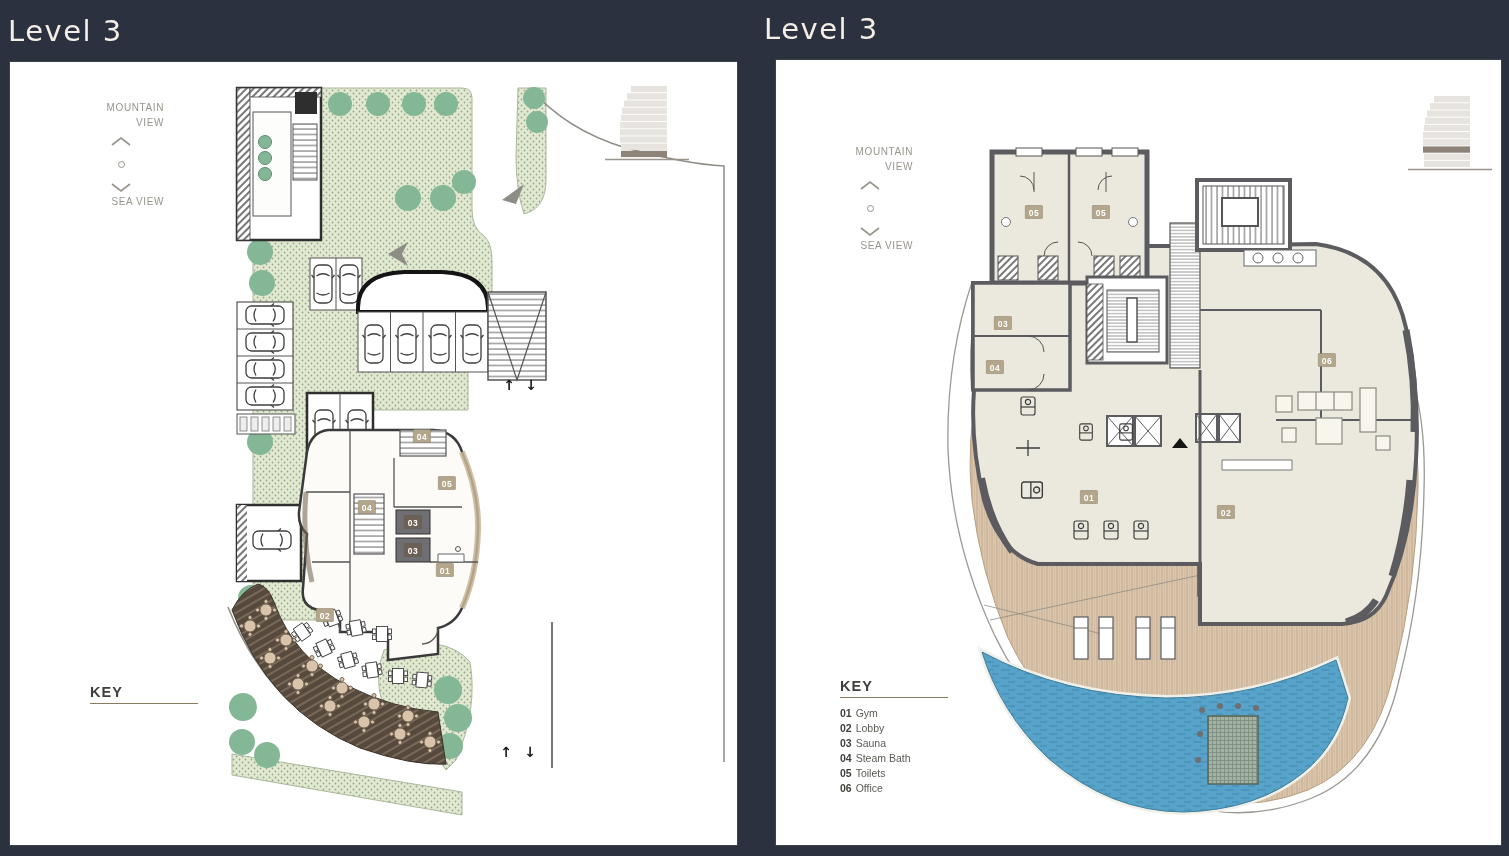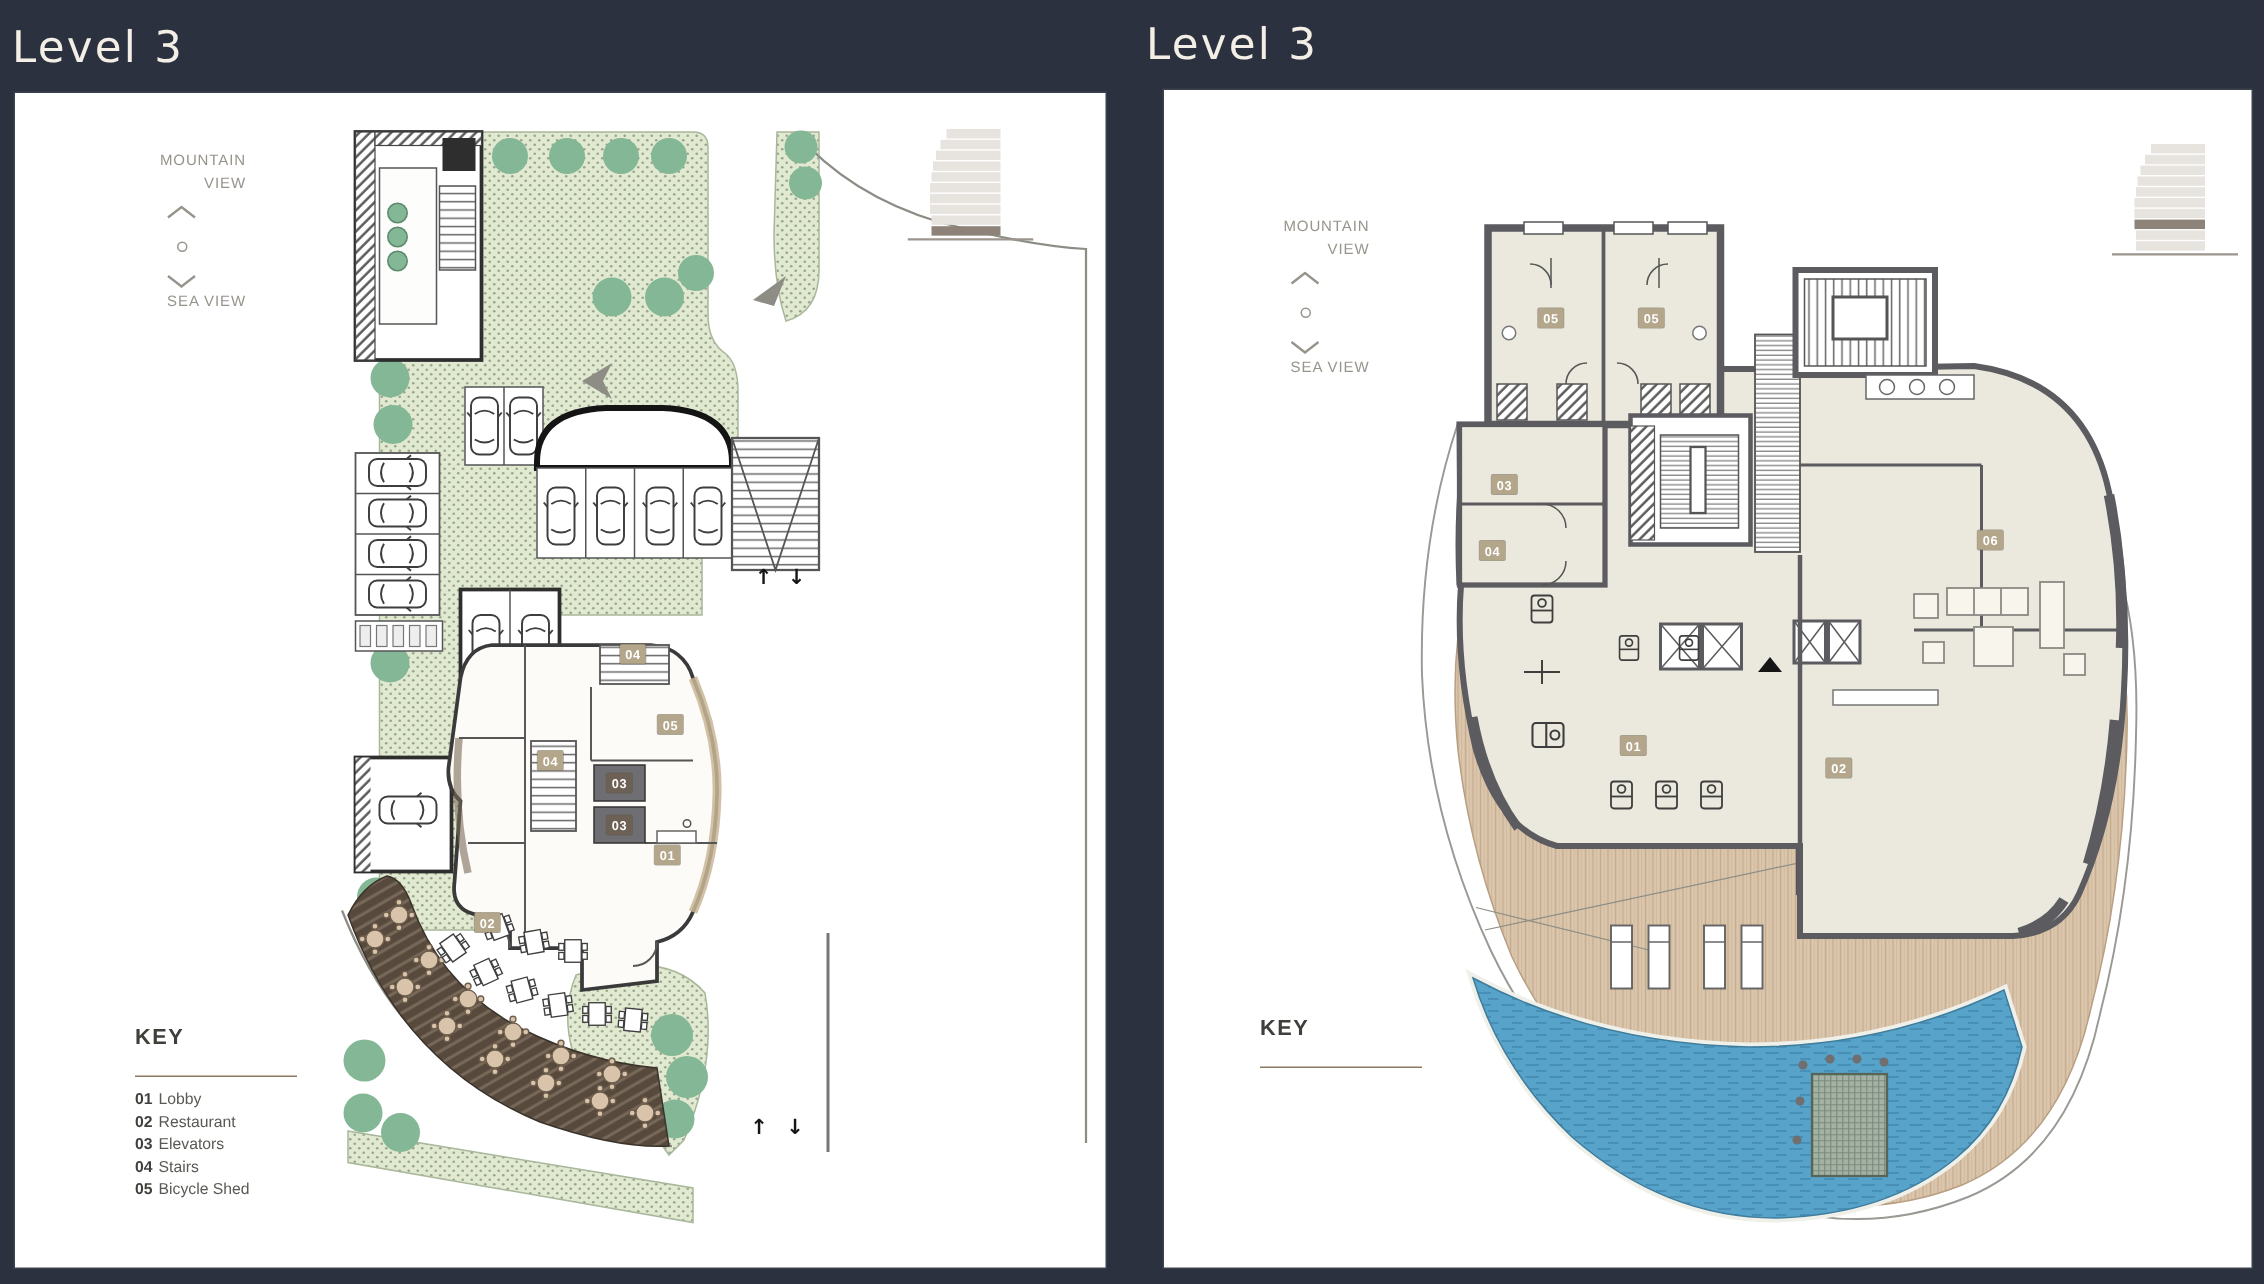--- a/index.html
+++ b/index.html
@@ -20,21 +20,21 @@
   .compass{position:absolute;width:86px;text-align:right;color:var(--compass-ink);font-size:10px;letter-spacing:.6px;line-height:15px}
   #panel-1 .compass{left:68px;top:38px}
   #panel-2 .compass{left:51px;top:84px}
   .compass svg{display:block;margin:7px auto 0}
   .c-dot{width:7px;height:7px;border:1.5px solid var(--compass-ink);border-radius:50%;margin:15px auto}
   .compass .sea{margin-top:2px}
   
   .key{position:absolute;color:var(--key-ink)}
   #panel-1 .key{left:80px;top:622px}
   #panel-2 .key{left:64px;top:618px}
-  .key-head{font-size:14.5px;font-weight:bold;letter-spacing:1px;color:#3f3f3b;border-bottom:1.5px solid #8a7a5f;padding-bottom:17px;width:108px}
+  .key-head{font-size:14.5px;font-weight:bold;letter-spacing:1px;color:#3f3f3b;border-bottom:1.5px solid #8a7a5f;padding-bottom:3px;width:108px}
   .key-items{margin-top:8px}
   .key-item{font-size:10.5px;line-height:15px;color:#5a5a55}
   .key-item b{color:#3f3f3b;margin-right:4px}
   
   .badge{position:absolute;transform:translate(-50%,-50%);background:var(--badge-tan);color:#fff;font-size:8.5px;font-weight:bold;letter-spacing:.4px;padding:1.5px 3.5px;border-radius:1px;box-shadow:0 0 0 .5px rgba(90,80,60,.5)}
   .badge.dark{background:var(--badge-dark)}
   .arrow{position:absolute;transform:translate(-50%,-50%);font-size:14px;font-weight:bold;color:#161616;font-family:"DejaVu Sans",sans-serif}
   .bld-icon{position:absolute}
   #panel-1 .bld-icon{left:595px;top:24px}
   #panel-2 .bld-icon{left:632px;top:36px}
@@ -293,27 +293,20 @@
       </svg>
     <div class="c-dot"></div>
     <svg width="22" height="9" viewBox="0 0 22 9">
         <polyline points="2,1 11,8 20,1" fill="none" stroke="#97948c" stroke-width="1.6"></polyline>
       </svg>
     <div class="sea">SEA VIEW</div>
   </div>
 
   <div class="key">
     <div class="key-head">KEY</div>
-    <div class="key-items">
-        <div class="key-item"><b>01</b><span>Lobby</span></div>
-        <div class="key-item"><b>02</b><span>Restaurant</span></div>
-        <div class="key-item"><b>03</b><span>Elevators</span></div>
-        <div class="key-item"><b>04</b><span>Stairs</span></div>
-        <div class="key-item"><b>05</b><span>Bicycle Shed</span></div>
-      </div>
   </div>
 
   <svg class="bld-icon" width="84" height="78" viewBox="0 0 84 78">
       <rect x="26" y="0" width="36" height="6.3" fill="#e7e4df"></rect>
       <rect x="22" y="7.2" width="40" height="6.3" fill="#e7e4df"></rect>
       <rect x="19" y="14.4" width="43" height="6.3" fill="#e7e4df"></rect>
       <rect x="17" y="21.6" width="45" height="6.3" fill="#e7e4df"></rect>
       <rect x="16" y="28.8" width="46" height="6.3" fill="#e7e4df"></rect>
       <rect x="15" y="36" width="47" height="6.3" fill="#e7e4df"></rect>
       <rect x="15" y="43.2" width="47" height="6.3" fill="#e7e4df"></rect>
@@ -490,20 +483,28 @@
       </svg>
     <div class="c-dot"></div>
     <svg width="22" height="9" viewBox="0 0 22 9">
         <polyline points="2,1 11,8 20,1" fill="none" stroke="#97948c" stroke-width="1.6"></polyline>
       </svg>
     <div class="sea">SEA VIEW</div>
   </div>
 
   <div class="key">
     <div class="key-head">KEY</div>
+    <div class="key-items">
+        <div class="key-item"><b>01</b><span>Gym</span></div>
+        <div class="key-item"><b>02</b><span>Lobby</span></div>
+        <div class="key-item"><b>03</b><span>Sauna</span></div>
+        <div class="key-item"><b>04</b><span>Steam Bath</span></div>
+        <div class="key-item"><b>05</b><span>Toilets</span></div>
+        <div class="key-item"><b>06</b><span>Office</span></div>
+      </div>
   </div>
 
   <svg class="bld-icon" width="84" height="78" viewBox="0 0 84 78">
       <rect x="26" y="0" width="36" height="6.3" fill="#e7e4df"></rect>
       <rect x="22" y="7.2" width="40" height="6.3" fill="#e7e4df"></rect>
       <rect x="19" y="14.4" width="43" height="6.3" fill="#e7e4df"></rect>
       <rect x="17" y="21.6" width="45" height="6.3" fill="#e7e4df"></rect>
       <rect x="16" y="28.8" width="46" height="6.3" fill="#e7e4df"></rect>
       <rect x="15" y="36" width="47" height="6.3" fill="#e7e4df"></rect>
       <rect x="15" y="43.2" width="47" height="6.3" fill="#e7e4df"></rect>

